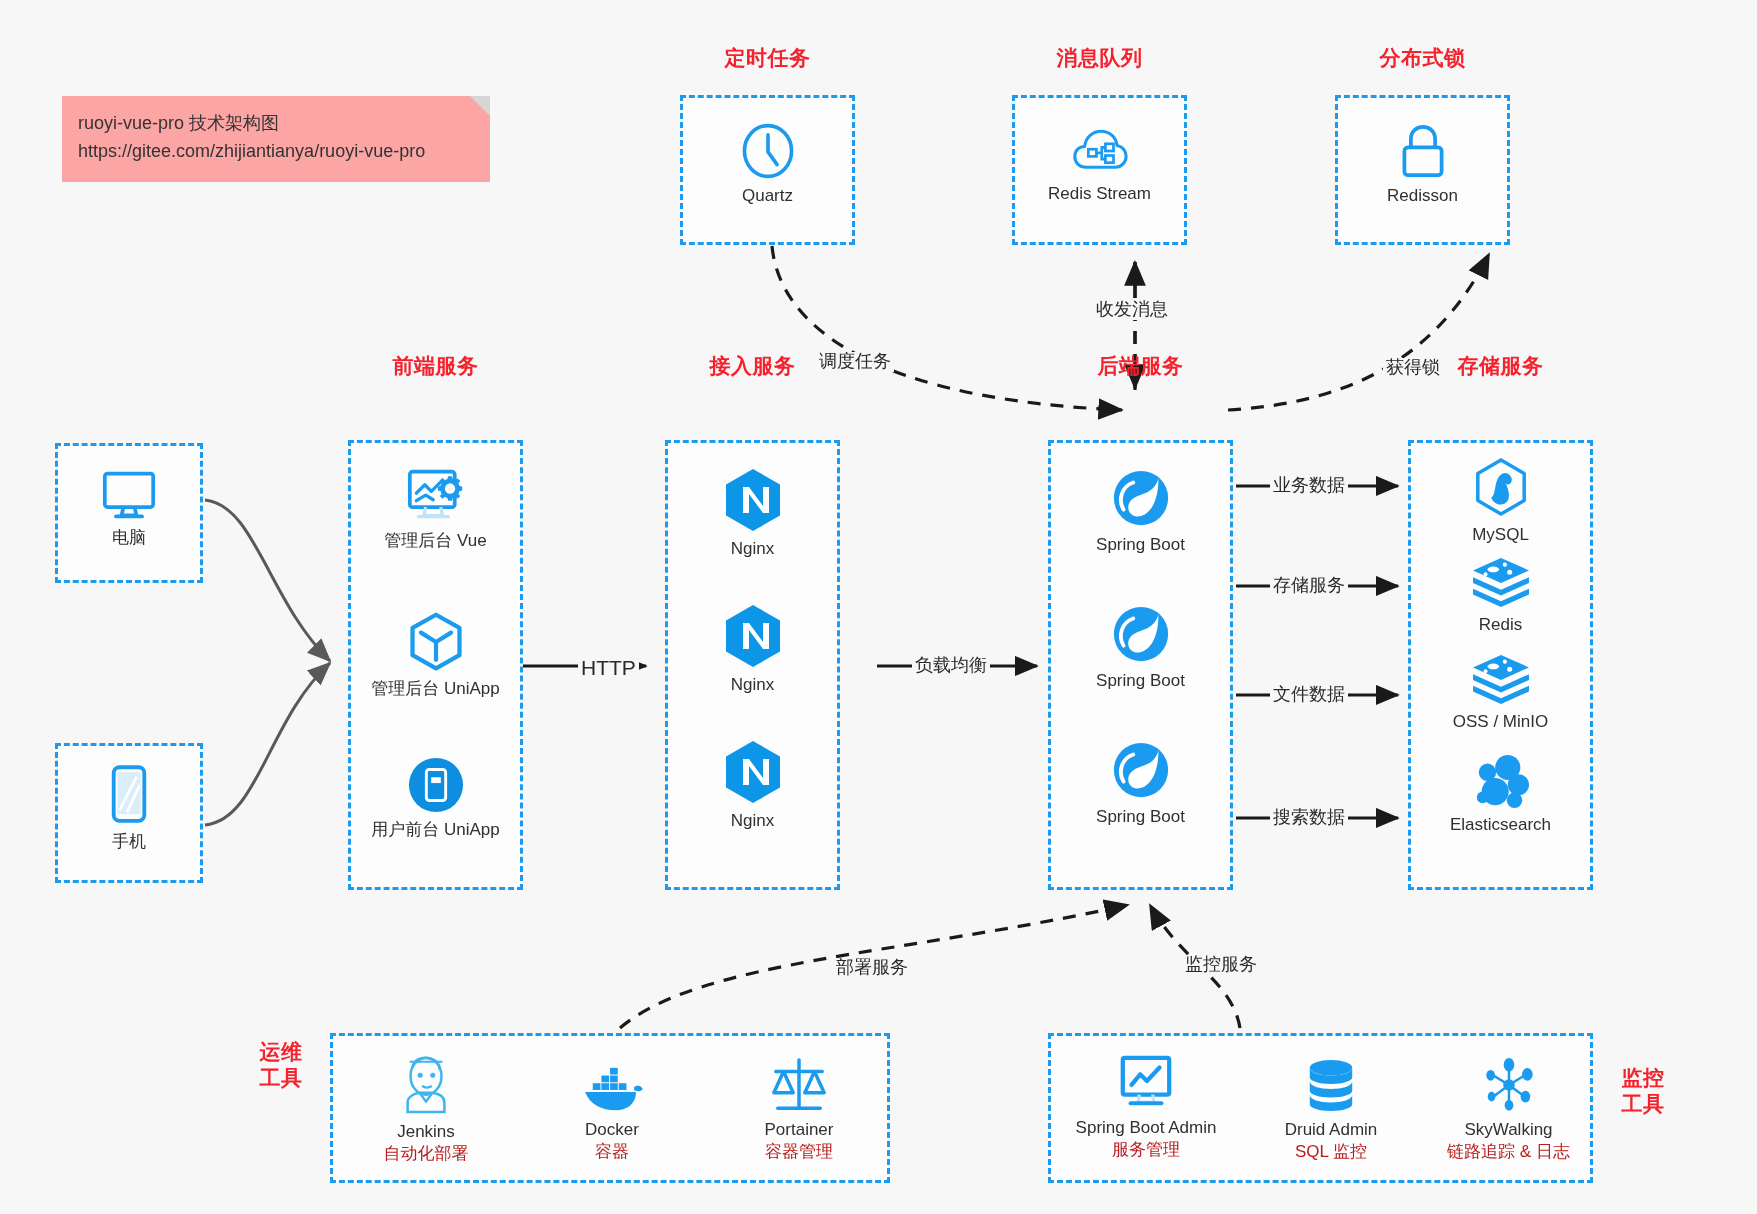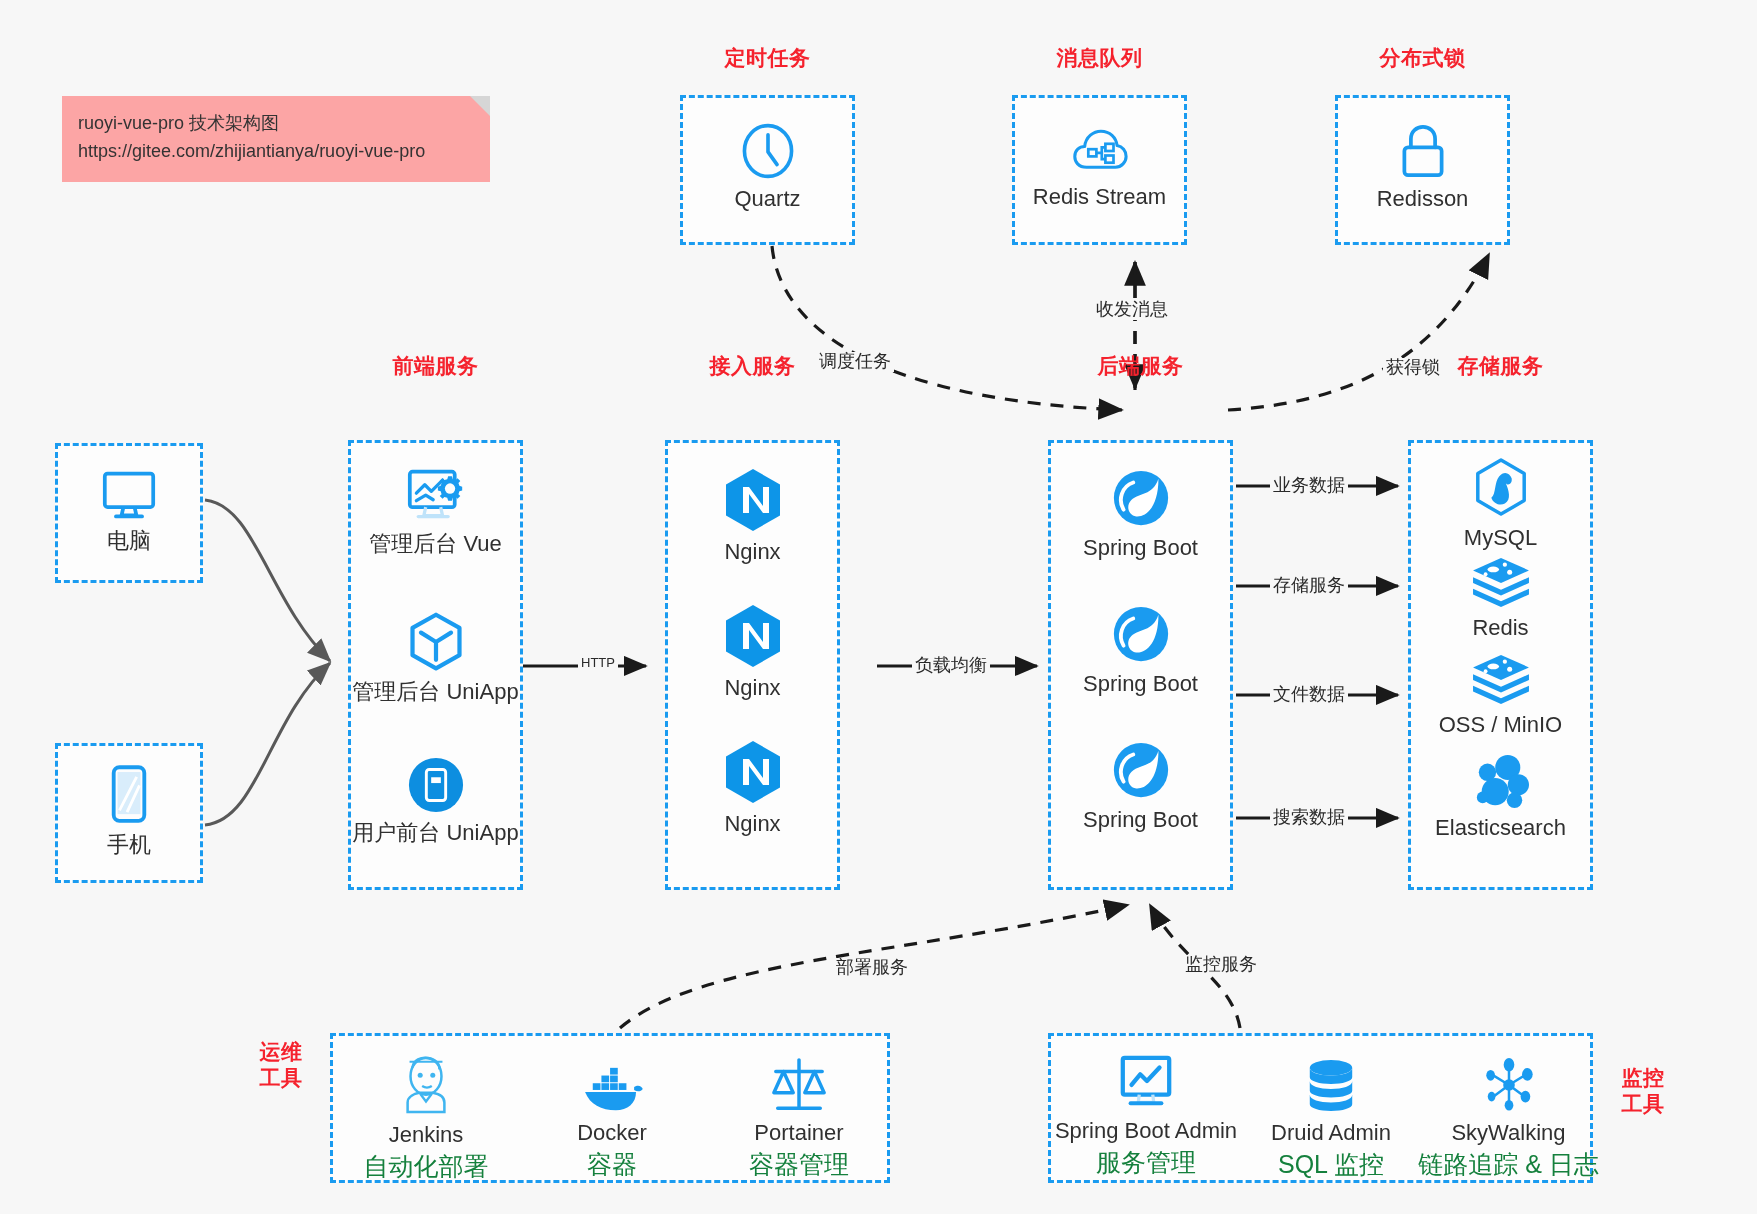--- a/index.html
+++ b/index.html
@@ -33,35 +33,35 @@
   .gtitle.side{line-height:1.25;}
 
   
   .node{
     position:absolute;
     display:flex;flex-direction:column;
     align-items:center;justify-content:flex-start;
     width:100%;
   }
   .node .lbl{
-    font-size:22px;color:#303030;margin-top:5px;
+    font-size:17px;color:#303030;margin-top:5px;
     white-space:nowrap;line-height:1.3;text-align:center;
   }
-  .node .lbl2{font-size:25px;color:#15803d;line-height:1.35;white-space:nowrap;}
+  .node .lbl2{font-size:17px;color:#b91c1c;line-height:1.35;white-space:nowrap;}
   .ic{display:block;}
 
   
   .elbl{
     position:absolute;
     font-size:18px;color:#2a2a2a;
     background:#f7f7f7;
     padding:0 3px;white-space:nowrap;
     line-height:1.1;
   }
-  .elbl.en{font-size:13px;}
+  .elbl.en{font-size:21px;}
 
   
   .note{
     position:absolute;
     background:#fca5a5;
     font-size:18px;color:#333;
     padding:14px 16px 16px 16px;
     line-height:1.55;
     white-space:nowrap;
   }

